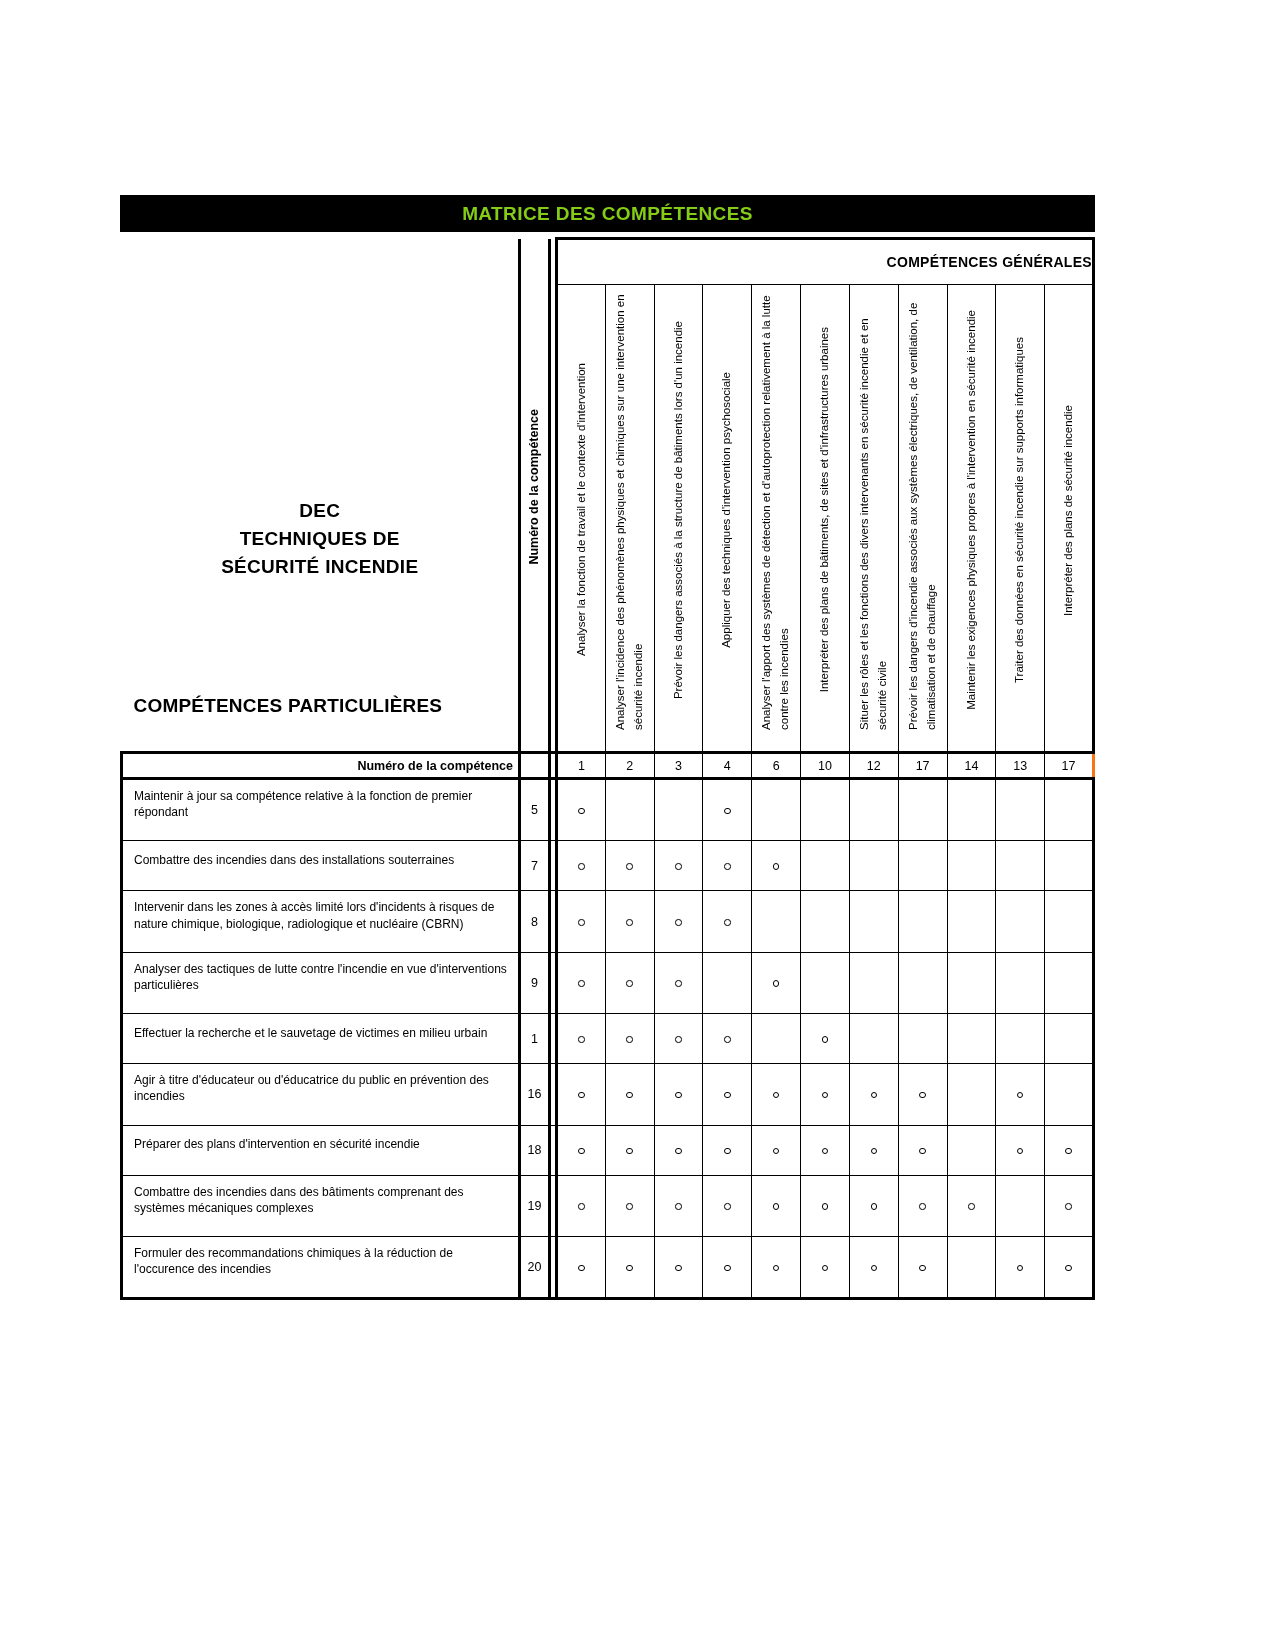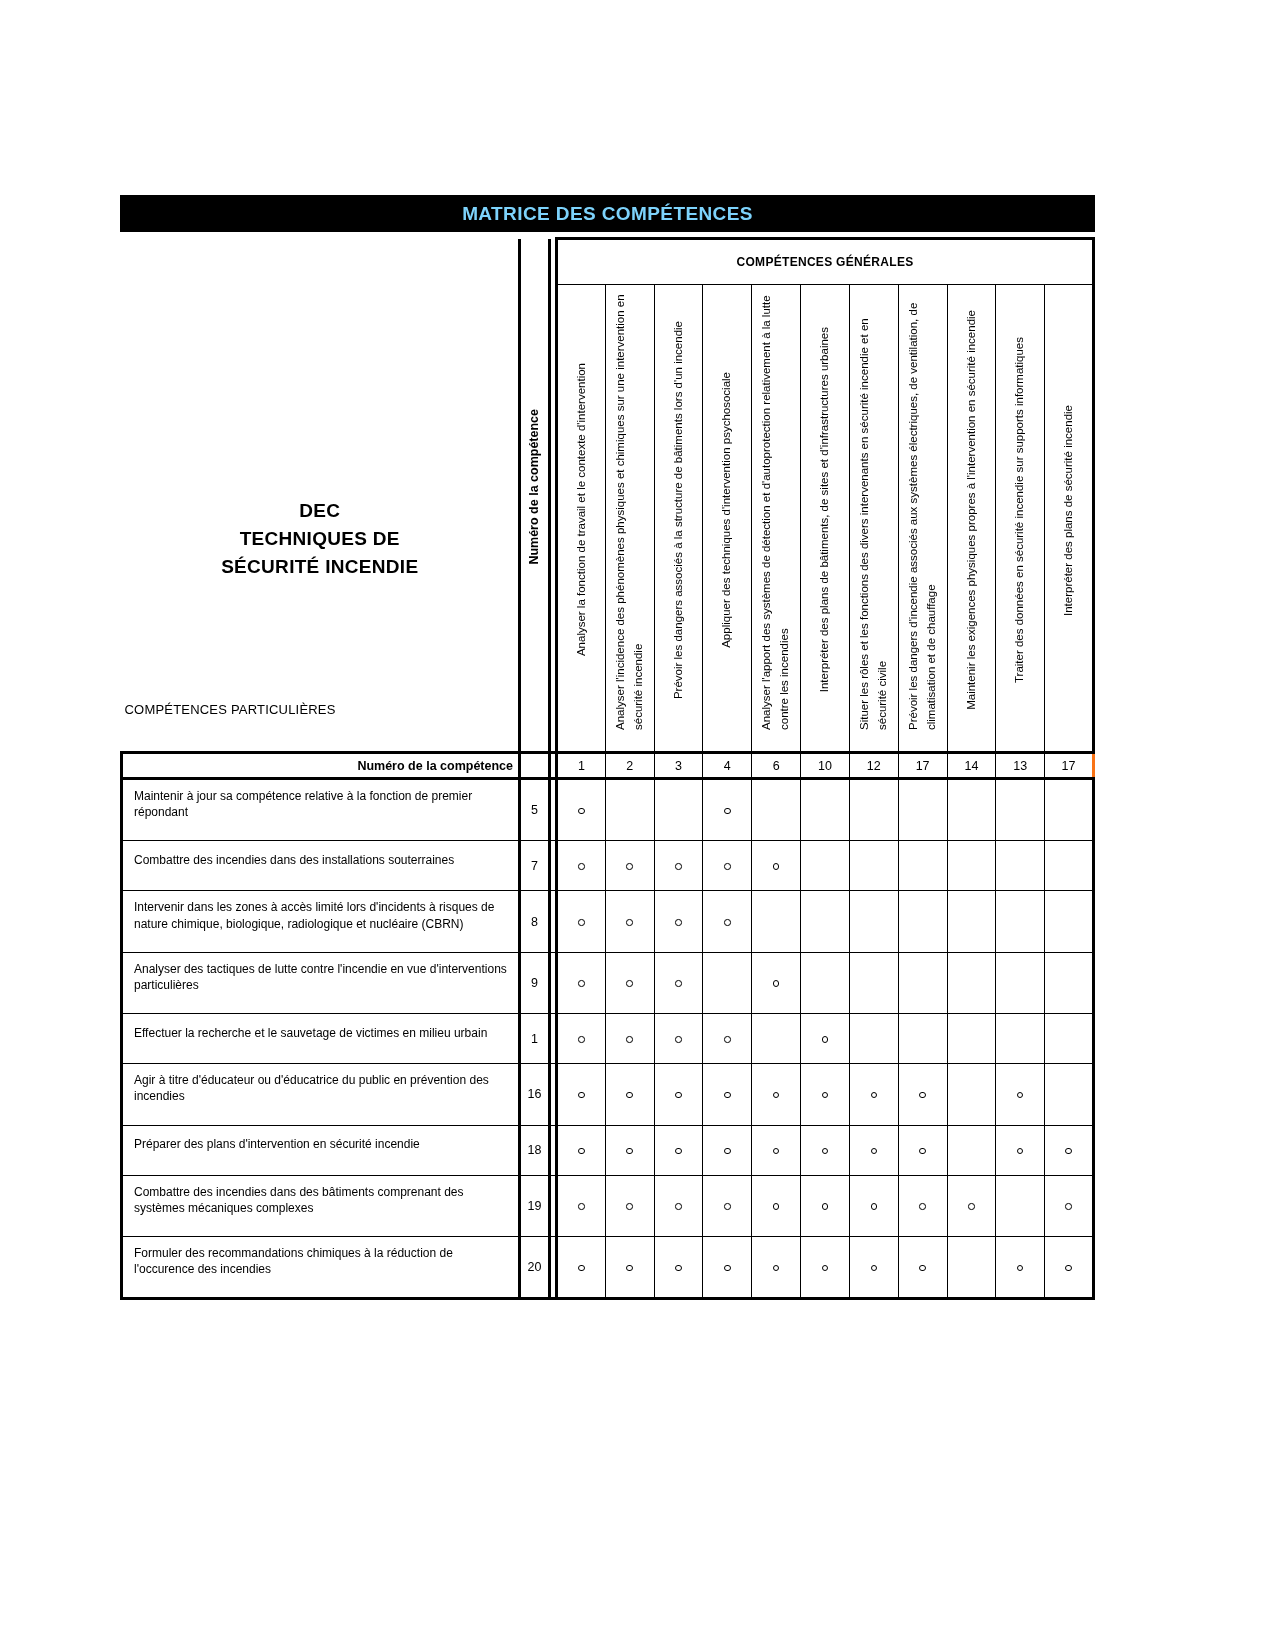--- a/index.html
+++ b/index.html
@@ -11,21 +11,21 @@
     background: #ffffff;
     font-family: "Liberation Sans", sans-serif;
     color: #000;
     overflow: hidden;
   }
   .doc { position: absolute; left: 120px; top: 195px; width: 975px; }
 
   .title-bar {
     height: 37px;
     background: #000;
-    color: #7dd3fc;
+    color: #84cc16;
     display: flex;
     align-items: center;
     justify-content: center;
     font-weight: bold;
     font-size: 19px;
     letter-spacing: 0.4px;
   }
 
   table.tbl {
     margin-top: 5px;
@@ -40,24 +40,24 @@
   .program {
     margin-top: 88px;
     text-align: center;
     font-weight: bold;
     font-size: 19px;
     line-height: 1.45;
     letter-spacing: 0.3px;
   }
   .particular {
     position: absolute;
-    left: 3px;
+    left: 12px;
     bottom: 34px;
-    font-weight: normal;
-    font-size: 13px;
+    font-weight: bold;
+    font-size: 19px;
     letter-spacing: 0.2px;
   }
 
   .num-col-cell {
     border-left: 3px solid #000;
     border-right: 3px solid #000;
     text-align: center;
   }
 
   .vcell { vertical-align: bottom; text-align: center; padding-bottom: 12px; }
@@ -71,23 +71,23 @@
     text-align: left;
   }
   .vtext.bold { font-weight: bold; font-size: 12.5px; }
 
   .gen-head {
     border-top: 3px solid #000;
     border-left: 3px solid #000;
     border-right: 3px solid #000;
     border-bottom: 1px solid #000;
     height: 46px;
-    text-align: center;
-    font-weight: bold;
-    font-size: 12px;
+    text-align: right;
+    font-weight: bold;
+    font-size: 14px;
     letter-spacing: 0.3px;
   }
   tr.rot-row td { height: 468px; }
   .rot-cell { border-left: 1px solid #000; border-right: 1px solid #000; }
   .rot-cell.first { border-left: 3px solid #000; }
   .rot-cell.last  { border-right: 3px solid #000; }
 
   
   tr.num-row td { border-top: 3px solid #000; border-bottom: 3px solid #000; height: 26px; }
   .numrow-label {

